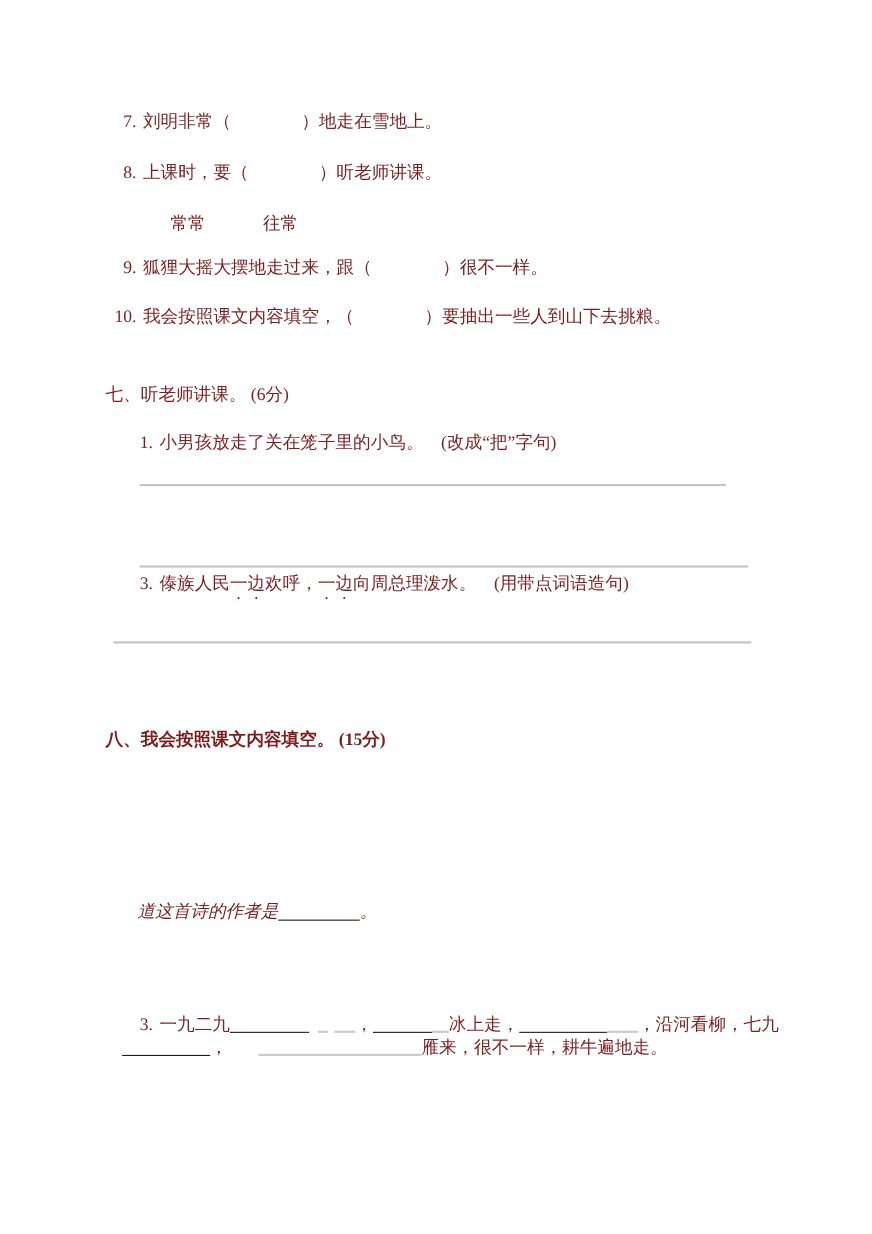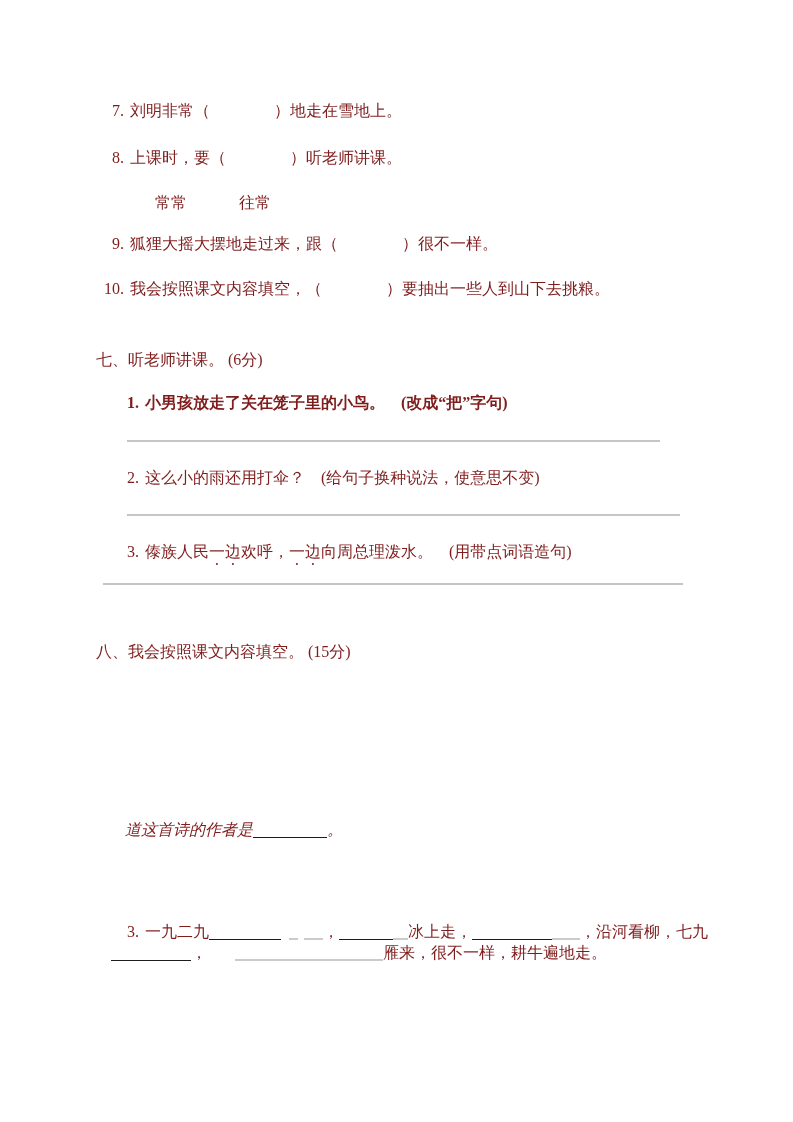--- a/index.html
+++ b/index.html
@@ -59,36 +59,33 @@
   </div>
 
   <div class="row" style="top:278px;left:104px;">
     <span class="qnum">10.</span><span>我会按照课文内容填空，（　　　　）要抽出一些人到山下去挑粮。</span>
   </div>
 
   <div class="row" style="top:349px;left:96px;">
     <span>七、听老师讲课。 (6分)</span>
   </div>
 
-  <div class="row" style="top:392px;left:127px;font-weight:bold;">
+  <div class="row" style="top:392px;left:127px;">
     <span class="qnum">1.</span><span>小男孩放走了关在笼子里的小鸟。　(改成“把”字句)</span>
   </div>
   <div class="rule" style="top:440px;left:127px;width:533px;"></div>
 
-  <div class="row" style="top:467px;left:127px;">
-    <span class="qnum">2.</span><span>这么小的雨还用打伞？　(给句子换种说法，使意思不变)</span>
-  </div>
   <div class="rule" style="top:514px;left:127px;width:553px;"></div>
 
-  <div class="row" style="top:541px;left:127px;">
+  <div class="row" style="top:520px;left:127px;">
     <span class="qnum">3.</span><span>傣族人民</span><span class="dotted">一边</span><span>欢呼，</span><span class="dotted">一边</span><span>向周总理泼水。　(用带点词语造句)</span>
   </div>
   <div class="rule" style="top:583px;left:103px;width:580px;"></div>
 
-  <div class="row" style="top:641px;left:96px;">
+  <div class="row" style="top:662px;left:96px;font-weight:bold;">
     <span>八、我会按照课文内容填空。 (15分)</span>
   </div>
 
 
 
   <div class="row" style="top:819px;left:125px;font-style:italic;">
     <span>道这首诗的作者是</span><span class="blank" style="width:74px;"></span><span>。</span>
   </div>
 
   <div class="row" style="top:921px;left:127px;">

